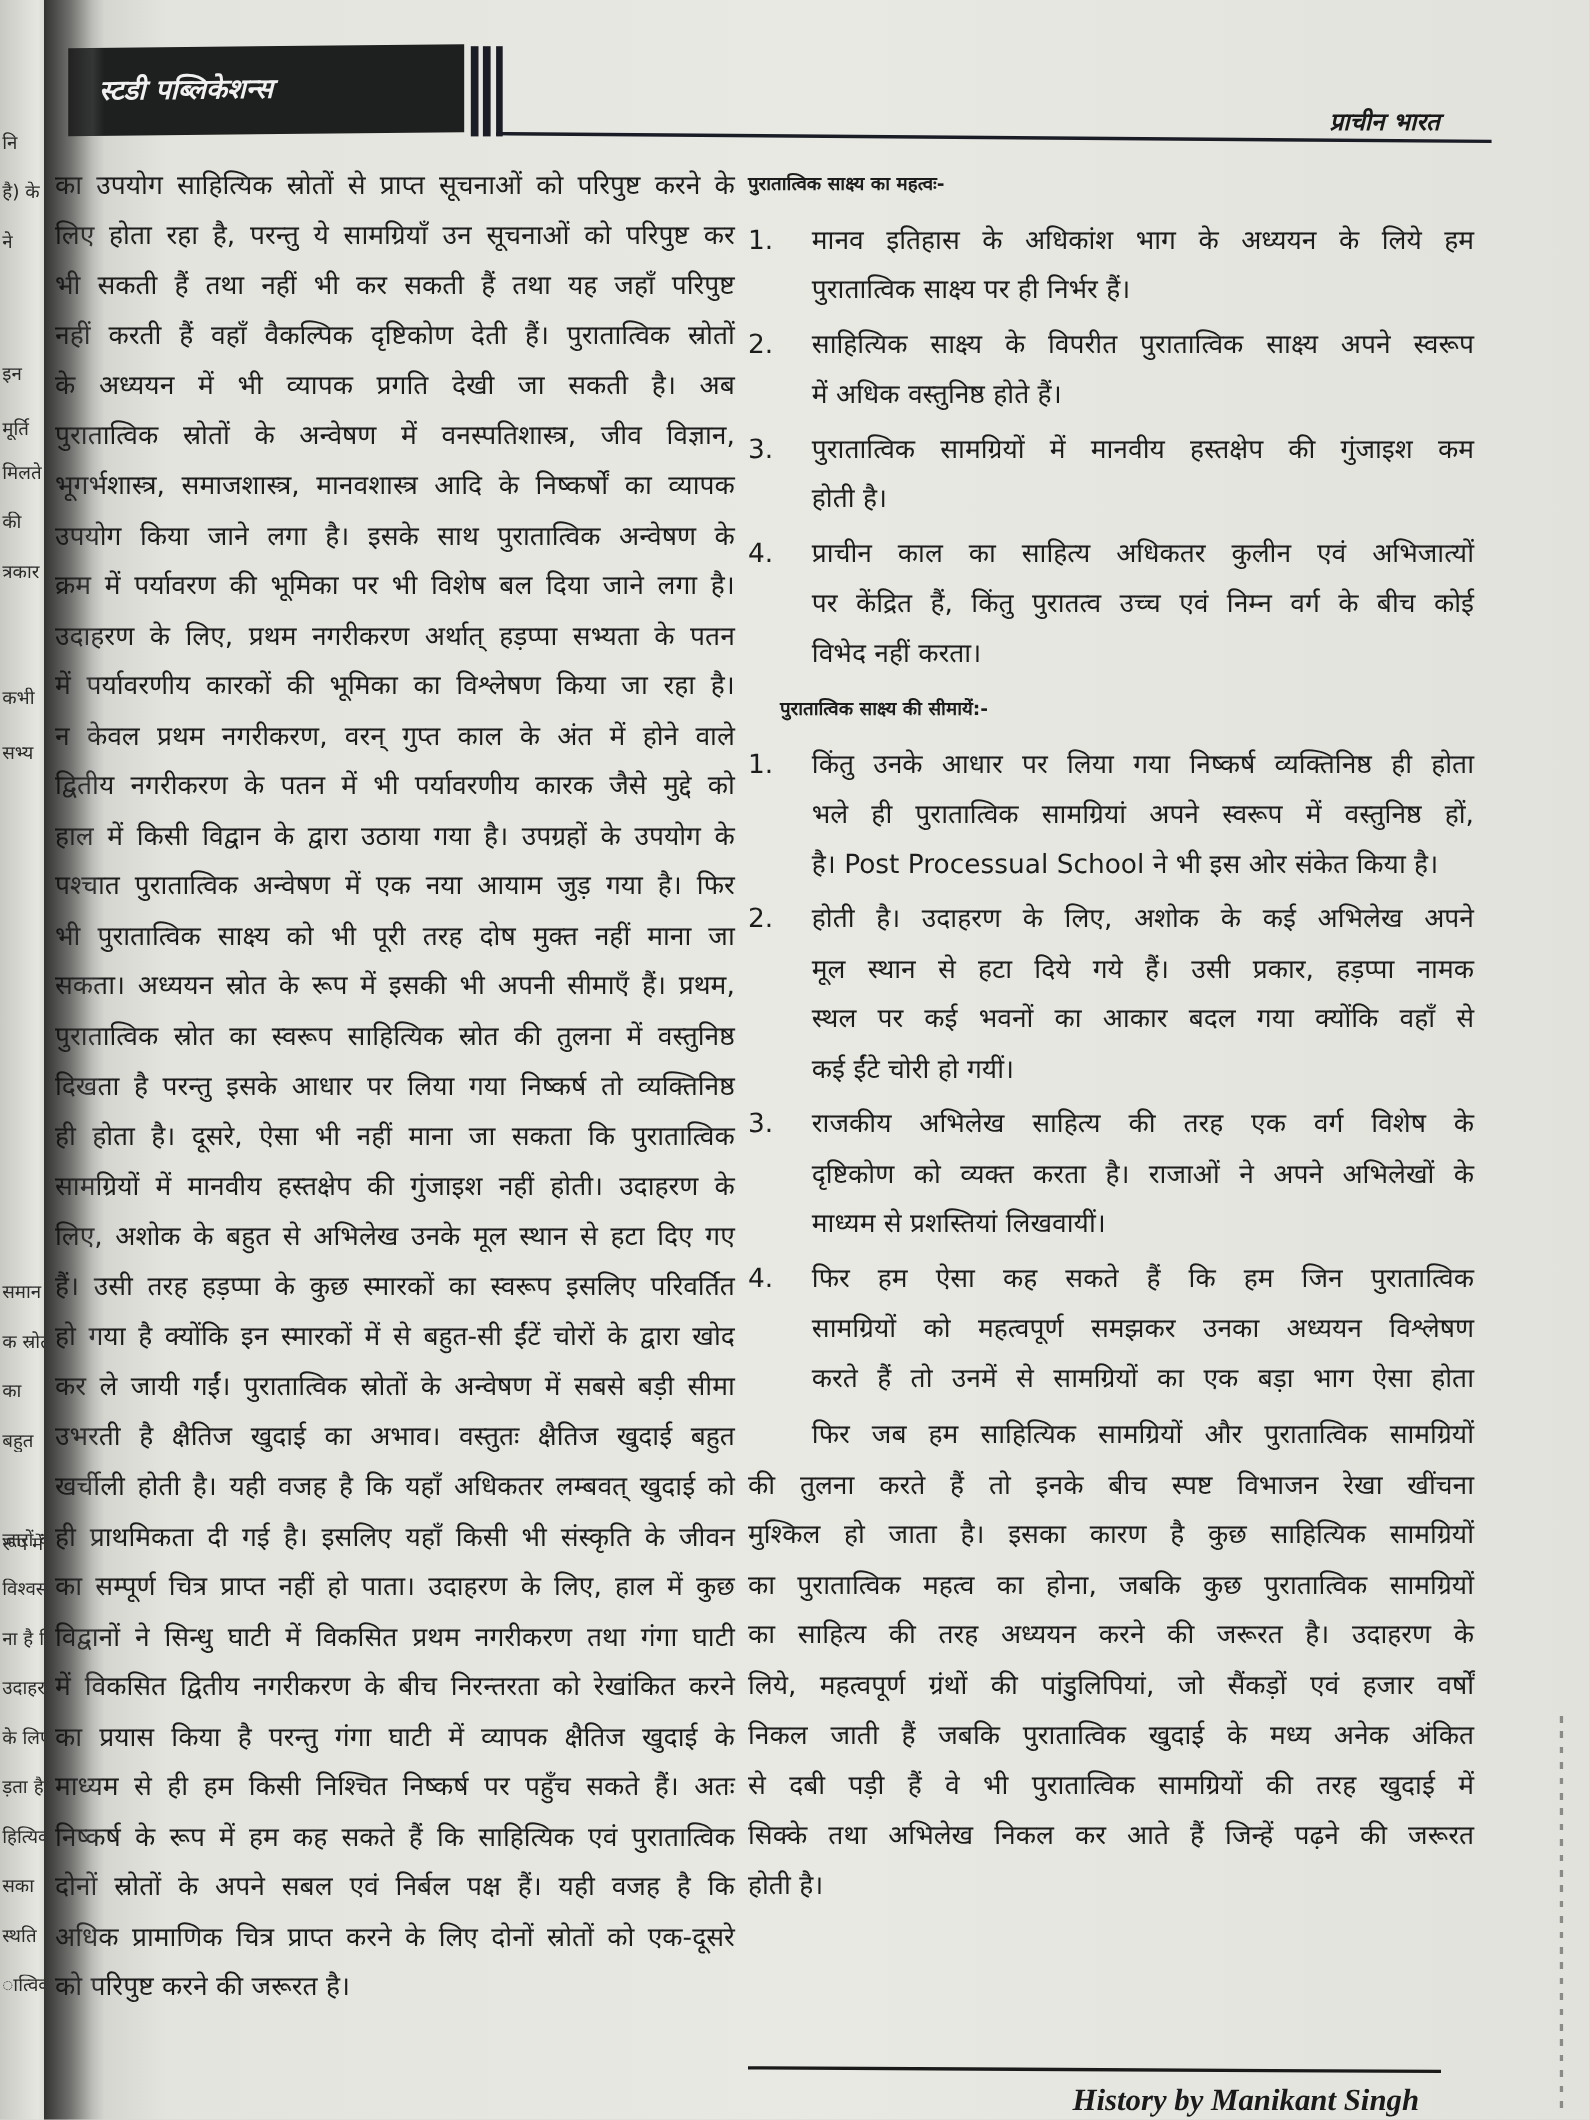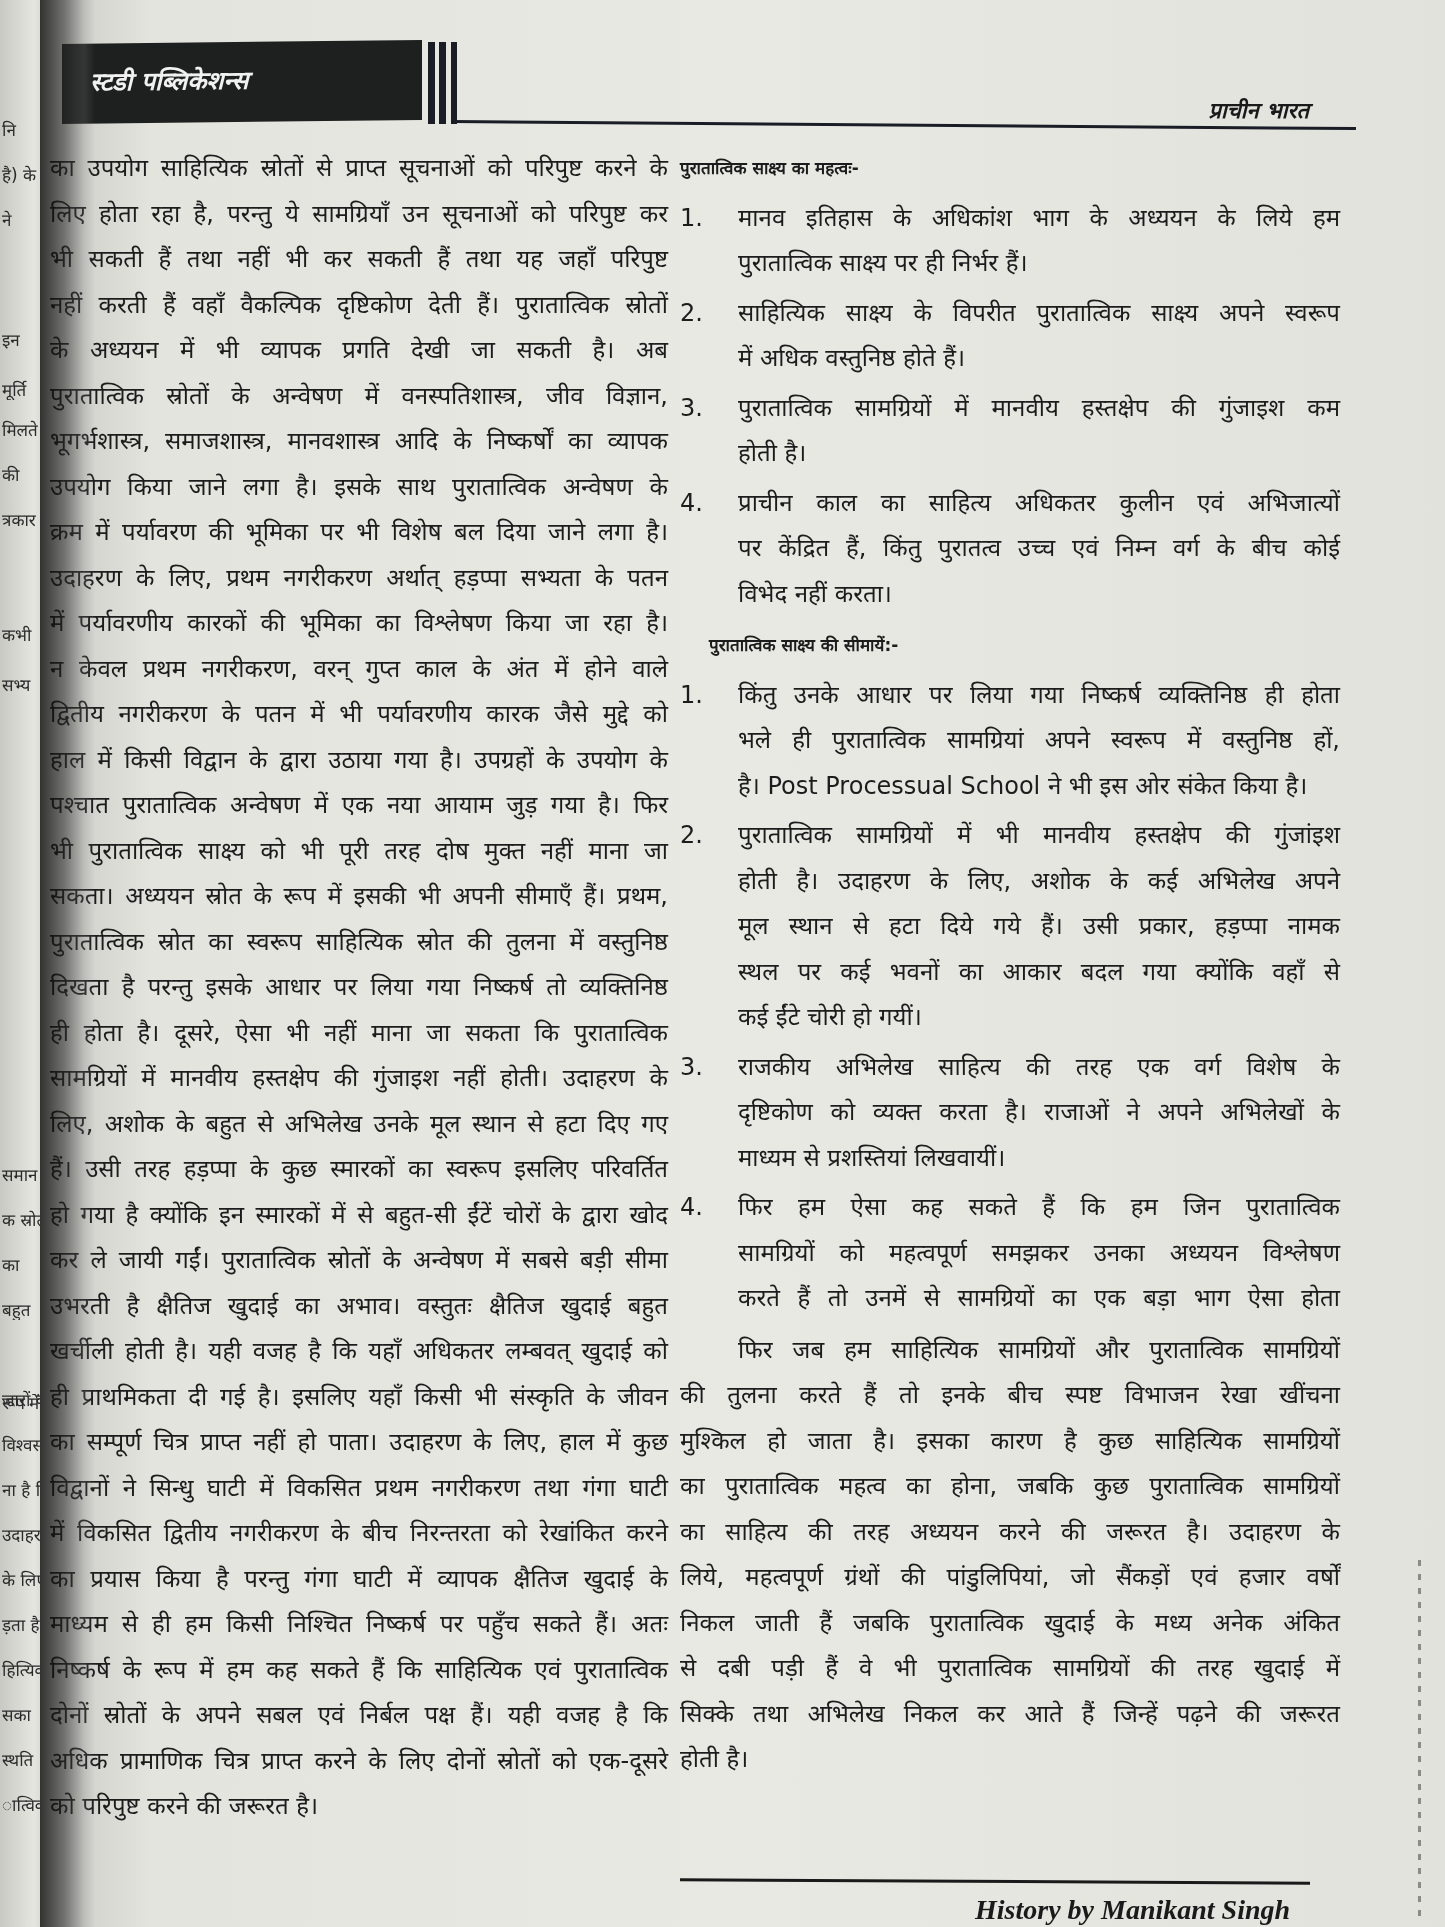--- a/index.html
+++ b/index.html
@@ -175,21 +175,20 @@
     <span class="heading" style="margin-top:6px;margin-left:29px;">पुरातात्विक साक्ष्य की सीमायें:-</span>
     <div id="limList">
         <div class="list-item">
           <span class="list-num">1.</span>
           <span class="line">किंतु उनके आधार पर लिया गया निष्कर्ष व्यक्तिनिष्ठ ही होता</span>
           <span class="line">भले ही पुरातात्विक सामग्रियां अपने स्वरूप में वस्तुनिष्ठ हों,</span>
           <span class="line last">है। Post Processual School ने भी इस ओर संकेत किया है।</span>
         </div>
         <div class="list-item">
           <span class="list-num">2.</span>
-          <span class="line">पुरातात्विक सामग्रियों में भी मानवीय हस्तक्षेप की गुंजांइश</span>
           <span class="line">होती है। उदाहरण के लिए, अशोक के कई अभिलेख अपने</span>
           <span class="line">मूल स्थान से हटा दिये गये हैं। उसी प्रकार, हड़प्पा नामक</span>
           <span class="line">स्थल पर कई भवनों का आकार बदल गया क्योंकि वहाँ से</span>
           <span class="line last">कई ईंटे चोरी हो गयीं।</span>
         </div>
         <div class="list-item">
           <span class="list-num">3.</span>
           <span class="line">राजकीय अभिलेख साहित्य की तरह एक वर्ग विशेष के</span>
           <span class="line">दृष्टिकोण को व्यक्त करता है। राजाओं ने अपने अभिलेखों के</span>
           <span class="line last">माध्यम से प्रशस्तियां लिखवायीं।</span>

